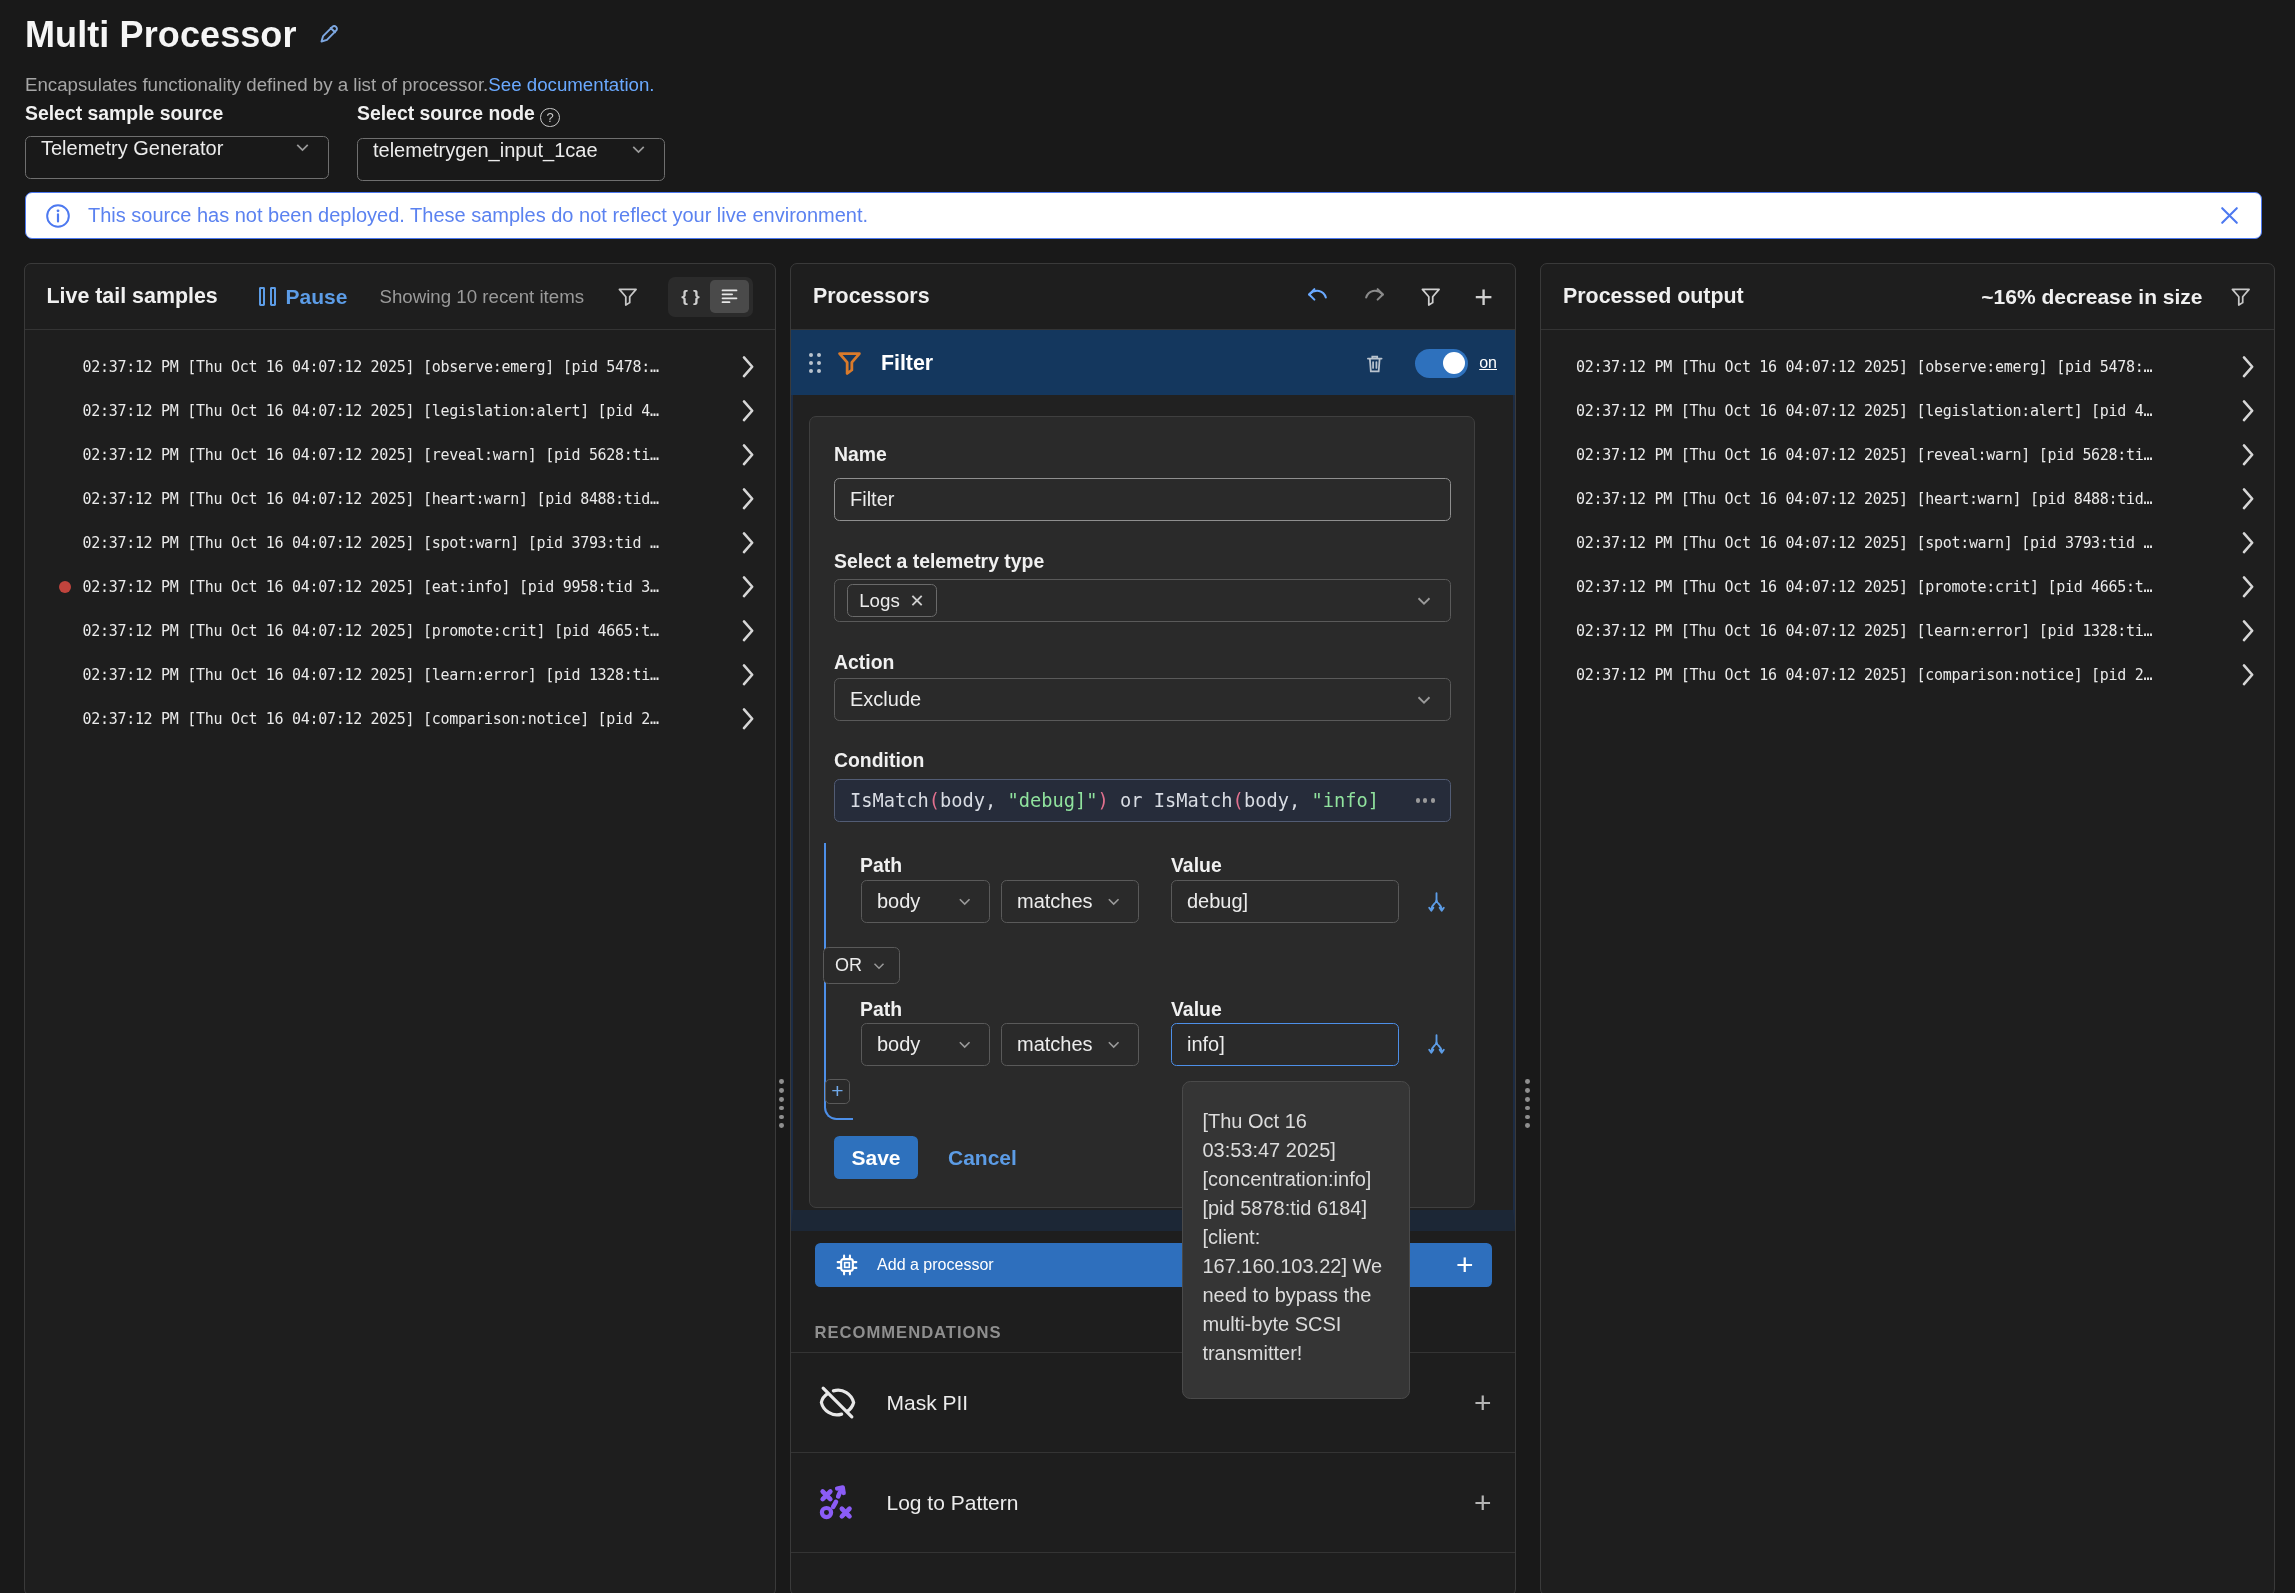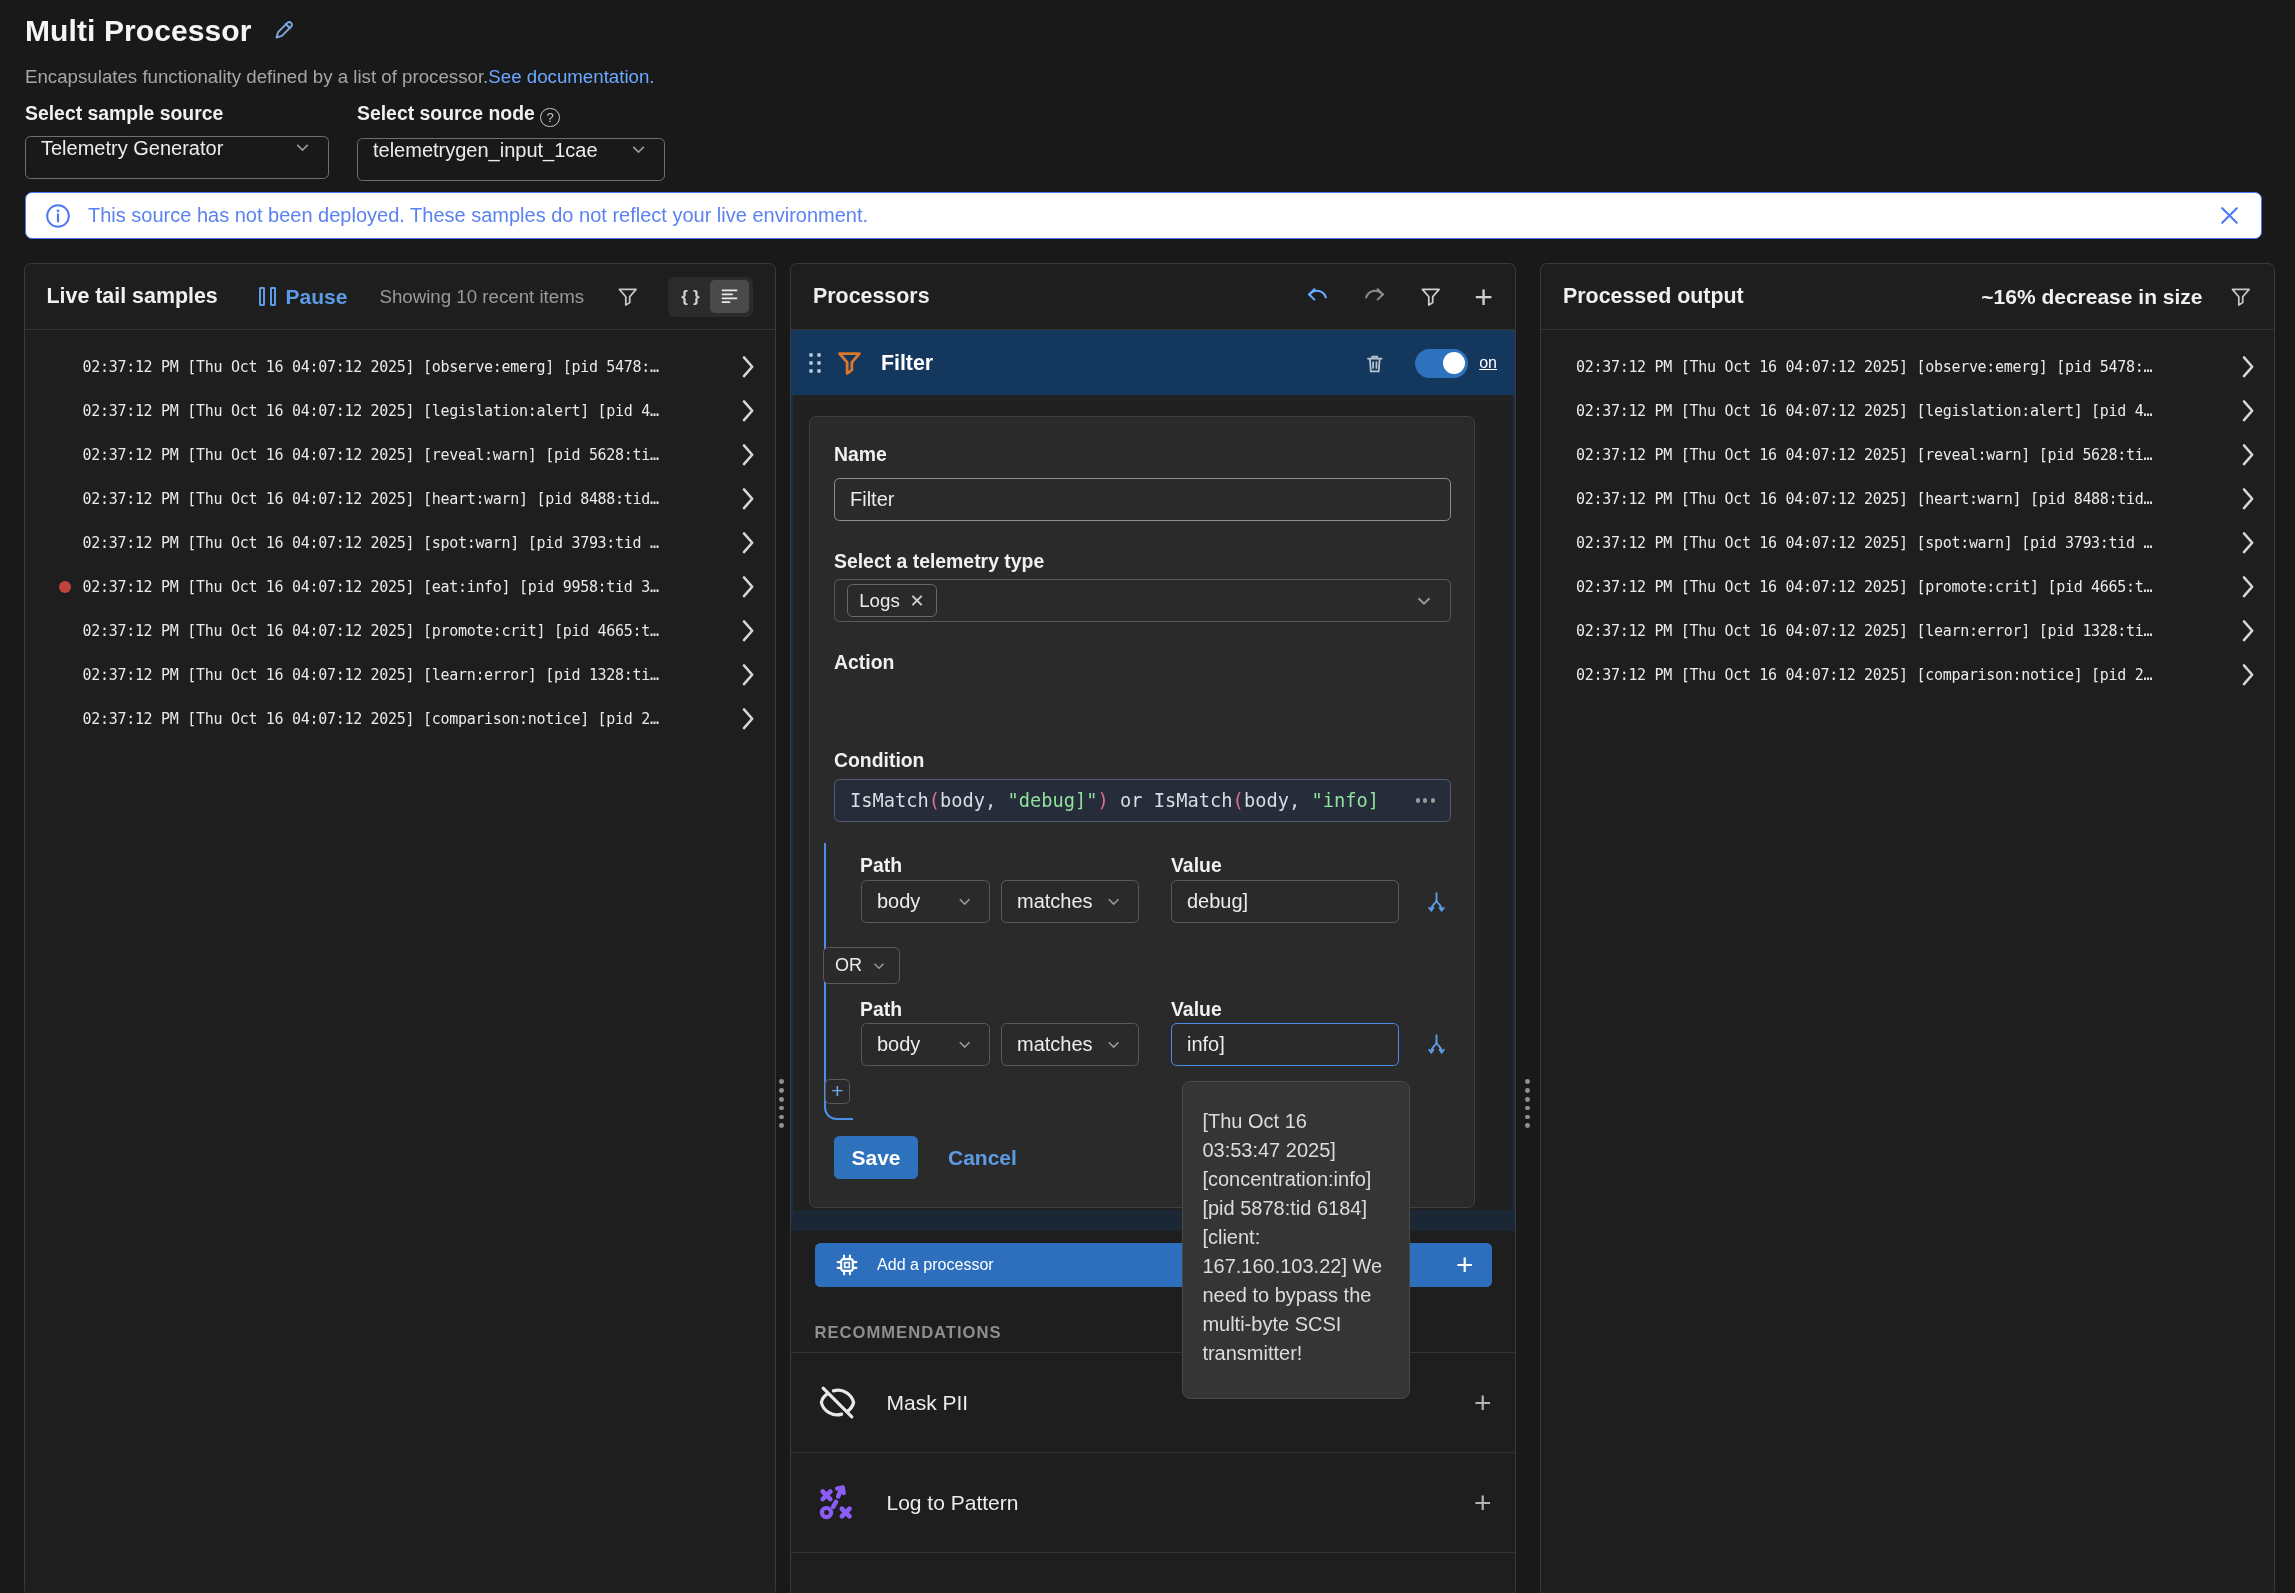--- a/index.html
+++ b/index.html
@@ -7,21 +7,21 @@
   body {
     width:2295px; height:1593px; position:relative; overflow:hidden;
     background:#191919; color:#e8e8e8;
     font-family:"Liberation Sans", sans-serif;
   }
   svg { display:block; }
 
   
   .page-header { position:absolute; left:25px; top:14px; }
   .title-row { display:flex; align-items:center; gap:18px; }
-  .page-title { margin:0; font-size:30px; font-weight:700; color:#f5f5f5; letter-spacing:0.1px; }
+  .page-title { margin:0; font-size:36px; font-weight:700; color:#f5f5f5; letter-spacing:0.1px; }
   .edit-icon { color:#7da7e0; }
   .subtitle { margin:18px 0 0 0; font-size:18.7px; color:#a6a6a6; }
   .subtitle .doc-link { color:#6aa9ff; text-decoration:none; }
 
   
   .controls { position:absolute; left:25px; top:102px; display:flex; gap:28px; }
   .control-group label { display:block; font-size:19.4px; font-weight:700; color:#f0f0f0; margin-bottom:11px; }
   .qmark { display:inline-flex; width:19.4px; height:19.4px; border:1.4px solid #c9c9c9; border-radius:50%;
            align-items:center; justify-content:center; font-size:13px; font-weight:400; color:#c9c9c9;
            vertical-align:-2.1px; margin-left:5.5px; }
@@ -331,20 +331,26 @@
       <span class="chip" style="margin-left:-2.8px;">
         <span>Logs</span>
         <span class="chip-x">✕</span>
       </span>
       <svg class="chev" width="22" height="22" viewBox="0 0 24 24">
           <path d="M6 9l6 6 6-6" fill="none" stroke="currentColor" stroke-width="2"></path>
         </svg>
     </div>
 
     <span class="f-label" style="left:24px; top:234px;">Action</span>
+    <div class="f-select" style="left:24px; top:261px; width:617px;">
+      <span>Exclude</span>
+      <svg class="chev" width="22" height="22" viewBox="0 0 24 24">
+          <path d="M6 9l6 6 6-6" fill="none" stroke="currentColor" stroke-width="2"></path>
+        </svg>
+    </div>
 
     <span class="f-label" style="left:24px; top:332px;">Condition</span>
     <div class="f-select cond-box" style="left:24px; top:362px; width:617px;">
       <span id="condition-code"><span class="t-fn">IsMatch</span><span class="t-p">(</span><span class="t-fn">body, </span><span class="t-s">"debug]"</span><span class="t-p">)</span><span class="t-fn"> or </span><span class="t-fn">IsMatch</span><span class="t-p">(</span><span class="t-fn">body, </span><span class="t-s">"info]</span></span>
       <span class="cond-dots">
           <i></i>
           <i></i>
           <i></i>
         </span>
     </div>

